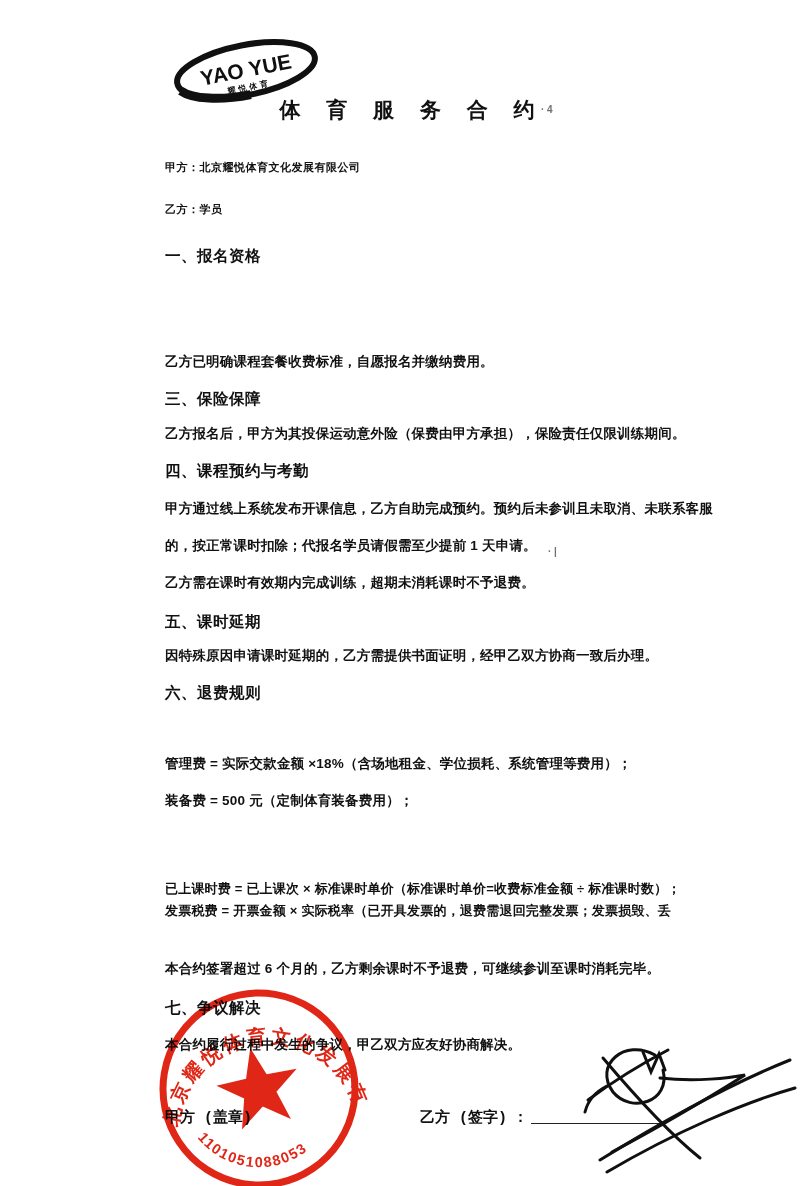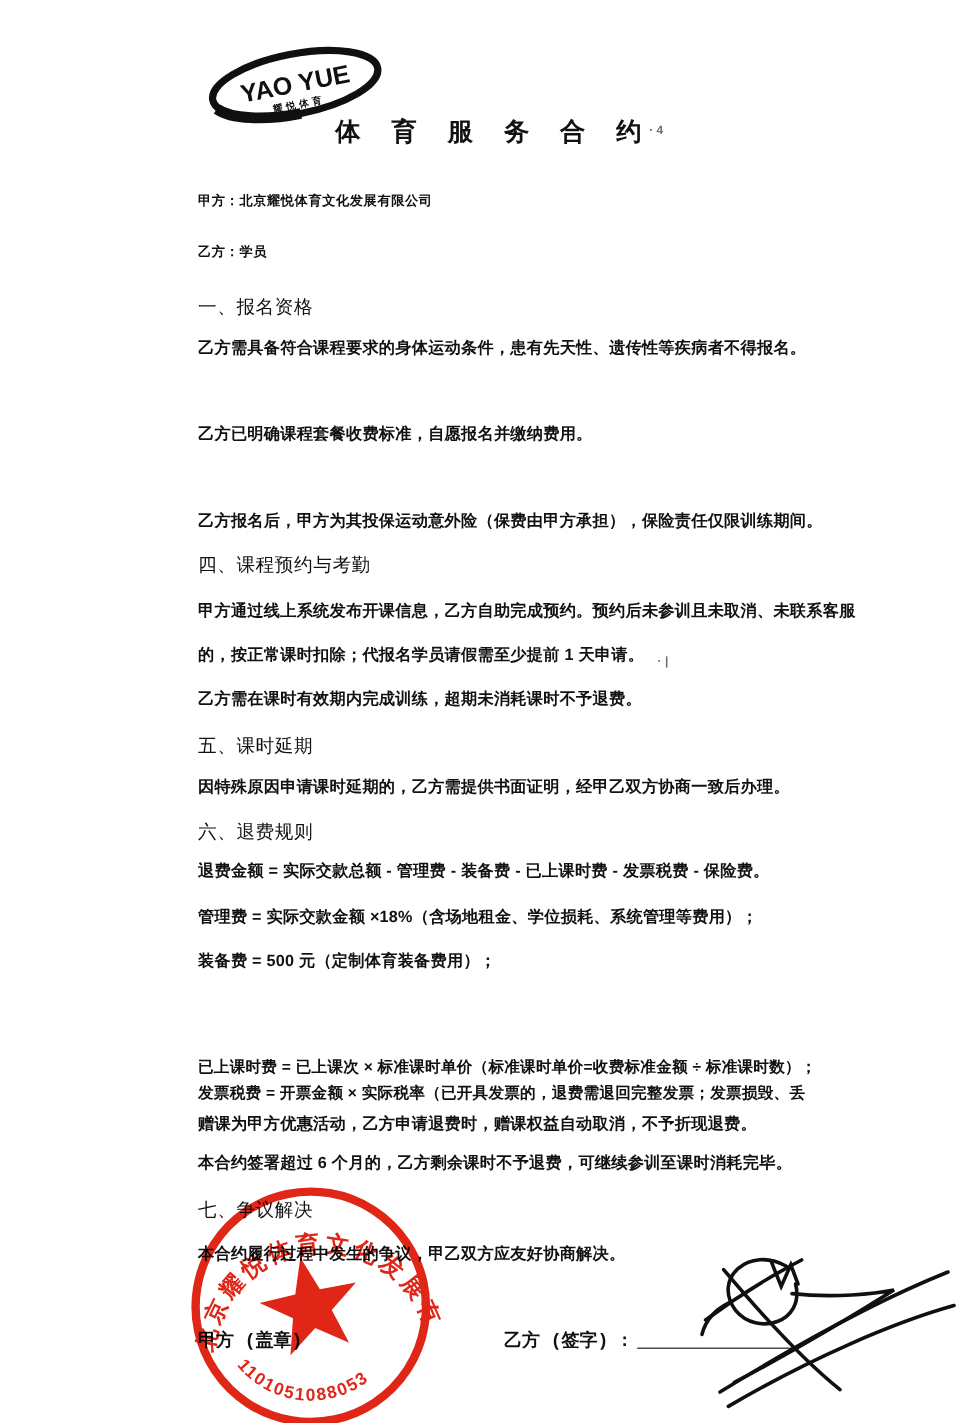--- a/index.html
+++ b/index.html
@@ -4,21 +4,21 @@
 <style>
   html,body{margin:0;padding:0;background:#e8e8e8;}
   .page{
     position:relative;width:800px;height:1186px;margin:0 auto;
     background:#ffffff;overflow:hidden;
     font-family:"Liberation Sans","DejaVu Sans",sans-serif;
     color:#111;
   }
   .line{position:absolute;left:165px;width:492px;white-space:nowrap;}
   .party{font-size:11px;font-weight:800;letter-spacing:.5px;}
-  .head{font-size:15.5px;font-weight:400;letter-spacing:.5px;}
+  .head{font-size:15.5px;font-weight:700;letter-spacing:.5px;}
   .body{font-size:13.5px;font-weight:600;letter-spacing:.2px;}
   .body.small{font-size:13px;margin-top:44px;}
   .title{
     position:absolute;top:96px;left:0;width:800px;text-align:center;
     font-size:21px;font-weight:800;letter-spacing:10px;margin-left:12px;
   }
   .artifact{position:absolute;color:#6f6f6f;font-size:10px;font-weight:700;}
   .partylabel{position:absolute;font-size:15px;font-weight:800;font-family:Liberation Mono, monospace;}
   .sigline{
     display:inline-block;width:134px;height:1px;
@@ -46,42 +46,40 @@
     </g>
   </svg>
 
   <div class="title">体 育 服 务 合 约</div>
   <div class="artifact" style="top:104px;left:541px">· 4</div>
 
   <div class="line party" style="top:160px">甲方：北京耀悦体育文化发展有限公司</div>
   <div class="line party" style="top:202px">乙方：学员</div>
 
   <div class="line head" style="top:246px">一、报名资格</div>
-  <div class="line body" style="top:281px">乙方需具备符合课程要求的身体运动条件，患有先天性、遗传性等疾病者不得报名。</div>
 
   <div class="line body" style="top:353px">乙方已明确课程套餐收费标准，自愿报名并缴纳费用。</div>
 
+  <div class="line head" style="top:389px">三、保险保障</div>
   <div class="line body" style="top:425px">乙方报名后，甲方为其投保运动意外险（保费由甲方承担），保险责任仅限训练期间。</div>
 
   <div class="line head" style="top:461px">四、课程预约与考勤</div>
   <div class="line body" style="top:500px">甲方通过线上系统发布开课信息，乙方自助完成预约。预约后未参训且未取消、未联系客服</div>
   <div class="line body" style="top:537px">的，按正常课时扣除；代报名学员请假需至少提前 1 天申请。</div>
   <div class="artifact" style="top:546px;left:548px">· |</div>
   <div class="line body" style="top:574px">乙方需在课时有效期内完成训练，超期未消耗课时不予退费。</div>
 
   <div class="line head" style="top:612px">五、课时延期</div>
   <div class="line body" style="top:647px">因特殊原因申请课时延期的，乙方需提供书面证明，经甲乙双方协商一致后办理。</div>
 
   <div class="line head" style="top:683px">六、退费规则</div>
-  <div class="line body" style="top:717px">退费金额 = 实际交款总额 - 管理费 - 装备费 - 已上课时费 - 发票税费 - 保险费。</div>
   <div class="line body" style="top:755px">管理费 = 实际交款金额 ×18%（含场地租金、学位损耗、系统管理等费用）；</div>
   <div class="line body" style="top:792px">装备费 = 500 元（定制体育装备费用）；</div>
   <div class="line body small" style="top:836px">已上课时费 = 已上课次 × 标准课时单价（标准课时单价=收费标准金额 ÷ 标准课时数）；</div>
   <div class="line body small" style="top:858px">发票税费 = 开票金额 × 实际税率（已开具发票的，退费需退回完整发票；发票损毁、丢</div>
-  <div class="line body" style="top:928px">赠课为甲方优惠活动，乙方申请退费时，赠课权益自动取消，不予折现退费。</div>
   <div class="line body" style="top:960px">本合约签署超过 6 个月的，乙方剩余课时不予退费，可继续参训至课时消耗完毕。</div>
 
   <div class="line head" style="top:998px">七、争议解决</div>
   <div class="line body" style="top:1036px">本合约履行过程中发生的争议，甲乙双方应友好协商解决。</div>
 
   <div class="partylabel" style="top:1108px;left:165px">甲方 (盖章)</div>
   <div class="partylabel" style="top:1108px;left:420px">
     <span>乙方 (签字) :</span><span class="sigline"></span>
   </div>
 

